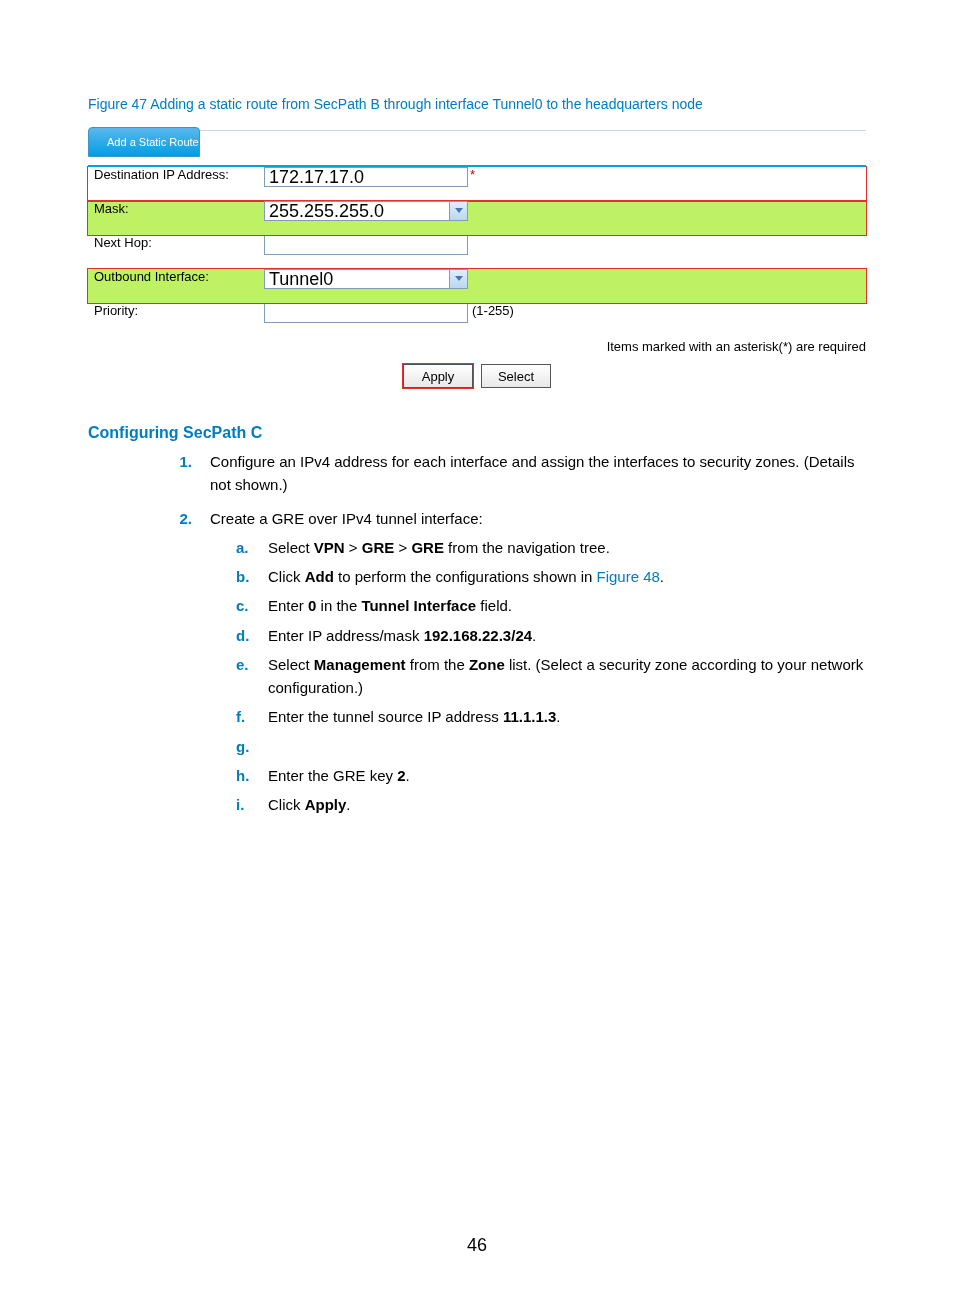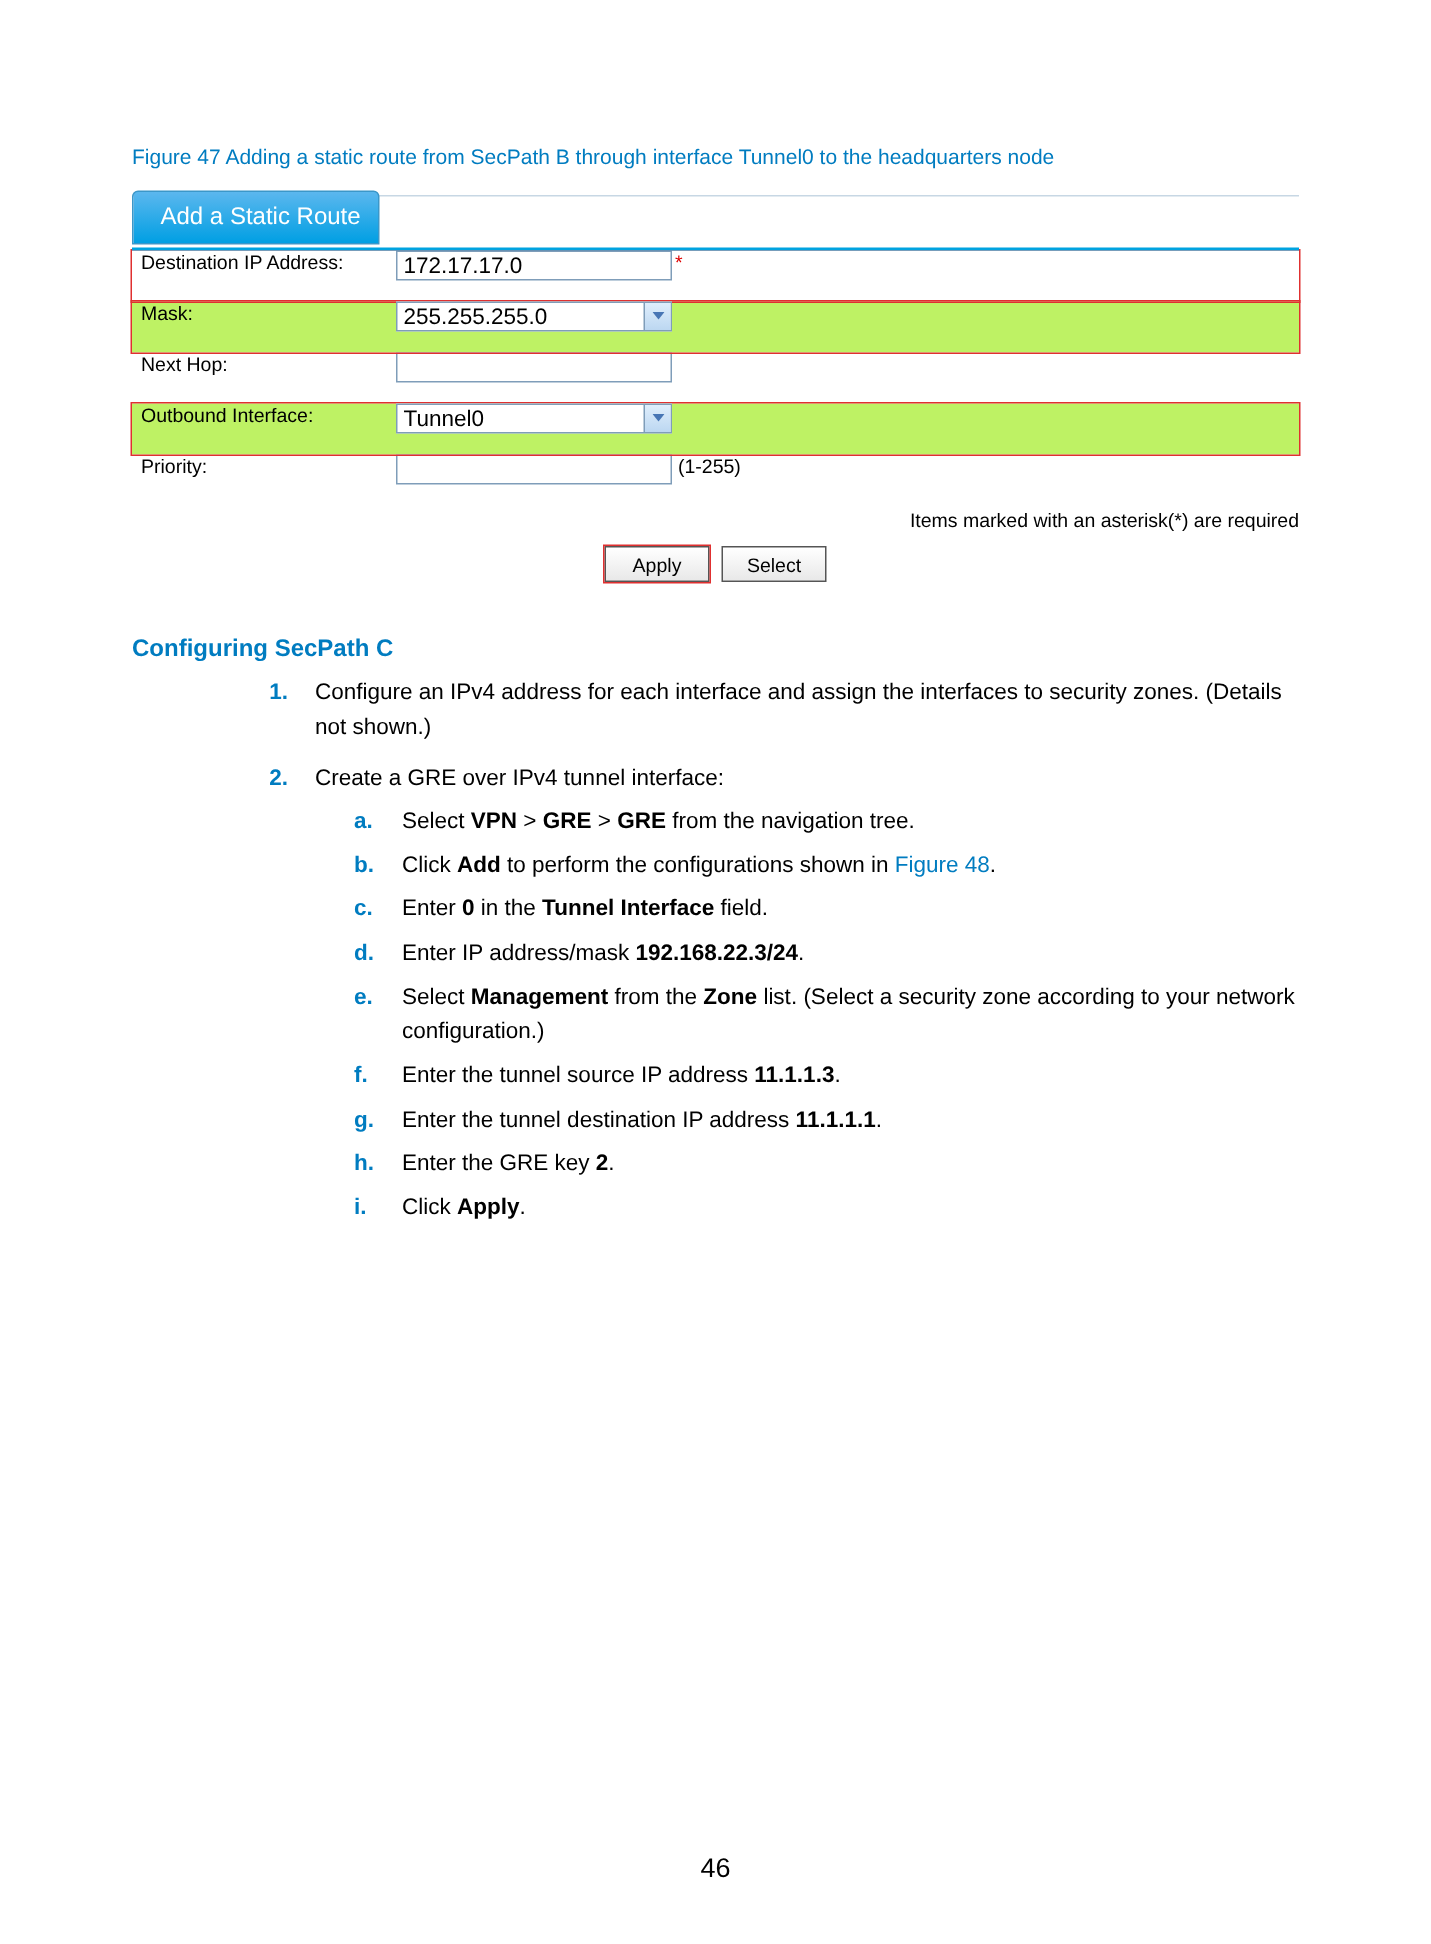--- a/index.html
+++ b/index.html
@@ -26,22 +26,22 @@
   .tabcontainer {
     position: relative;
     height: 36px;
   }
   .tab {
     position: absolute;
     left: 0;
     top: -4px;
     background: linear-gradient(#5bb7ee, #009fe3);
     color: #fff;
-    font-size: 16px;
-    padding: 8px 12px 8px 18px;
+    font-size: 11px;
+    padding: 8px 0 8px 18px;
     border-radius: 4px 4px 0 0;
     border: 1px solid #3b97c9;
   }
   .tabline {
     position: absolute;
     left: 0;
     right: 0;
     bottom: 0;
     height: 2px;
     background: #00a3e0;
@@ -57,28 +57,28 @@
   .row.alt {
     background: #bef264;
   }
   .label {
     width: 170px;
   }
   .highlight {
     outline: 1px solid #e03030;
   }
   .inputbox, .selectbox {
-    width: 184px;
+    width: 204px;
     height: 20px;
     border: 1px solid #7f9db9;
     background: #fff;
     display: flex;
     align-items: center;
     padding: 0 4px;
-    font-size: 15px;
+    font-size: 18px;
     color: #000;
     box-sizing: border-box;
   }
   .selectbox {
     position: relative;
     padding-right: 8px;
   }
   .selectbox .dropbtn {
     position: absolute;
     right: 0;
@@ -290,23 +290,20 @@
             </span>
           </li>
           <li>
             <span class="marker">f.</span>
             <span>
               <span>Enter the tunnel source IP address </span><b>11.1.1.3</b><span>.</span>
             </span>
           </li>
           <li>
             <span class="marker">g.</span>
-            <span>
-              <span>Enter the tunnel destination IP address </span><b>11.1.1.1</b><span>.</span>
-            </span>
           </li>
           <li>
             <span class="marker">h.</span>
             <span>
               <span>Enter the GRE key </span><b>2</b><span>.</span>
             </span>
           </li>
           <li>
             <span class="marker">i.</span>
             <span>

